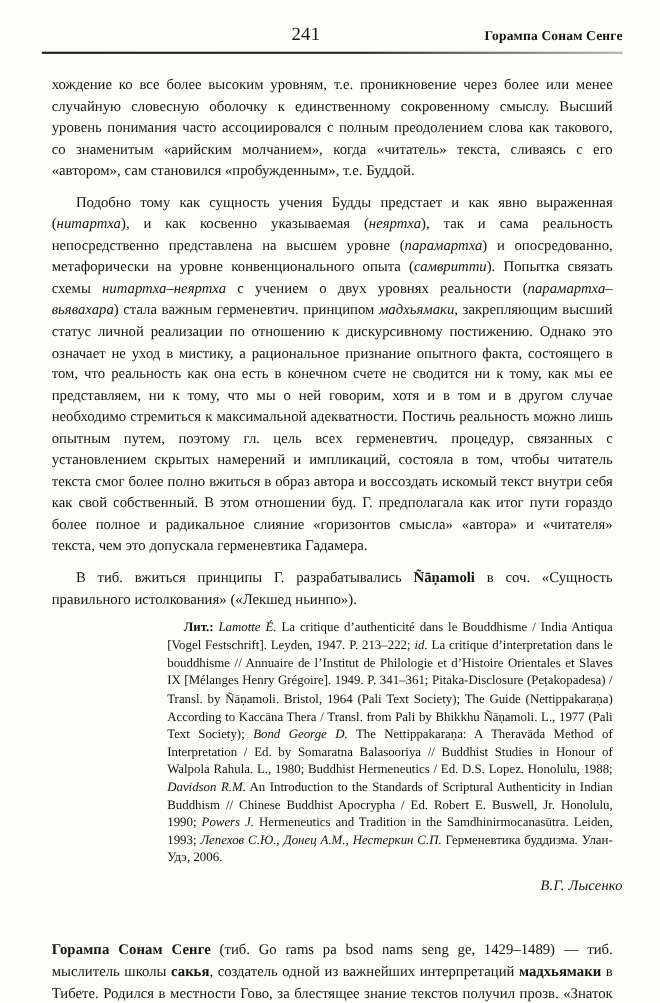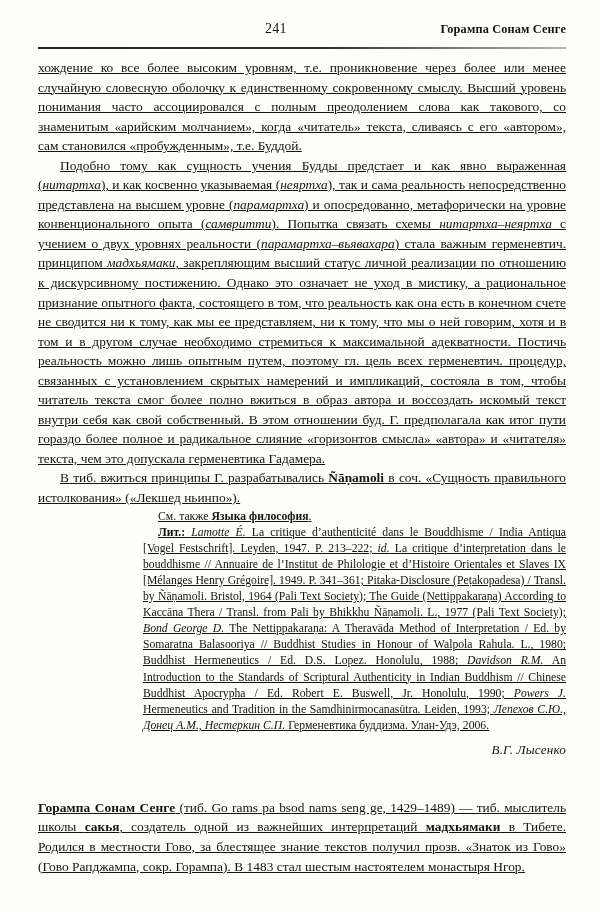--- a/index.html
+++ b/index.html
@@ -29,21 +29,21 @@
     top: 22px;
     height: 26px;
   }
   .header-inner {
     display: flex;
     align-items: baseline;
     justify-content: flex-start;
     height: 22px;
   }
   .folio {
-    font-size: 14px;
+    font-size: 17px;
     letter-spacing: 0.2px;
     margin-left: 227px;
     line-height: 1;
     text-align: right;
   }
   .running-title {
     margin-left: auto;
     font-weight: bold;
     font-size: 12.3px;
     letter-spacing: 0.15px;
@@ -62,28 +62,27 @@
         rgba(20,18,14,0.30) 100%);
   }
   
   .content {
     position: absolute;
     left: 38px;
     top: 58px;
     width: 528px;
   }
   p {
-    margin: 0;
+    margin: 9px;
     font-size: 13.4px;
     line-height: 19.55px;
     text-align: justify;
     text-indent: 22px;
     hyphens: manual;
     word-spacing: 0.1px;
-    text-decoration: underline;
   }
   p.no-indent { text-indent: 0; }
   i, .it { font-style: italic; }
   b, .bd { font-weight: bold; }
 
   
   .apparatus {
     margin-top: 1px;
     margin-left: 105px;
     width: 423px;
@@ -139,23 +138,20 @@
     <p>
       <span>Подобно тому как сущность учения Будды предстает и как явно выраженная (</span><i>нитартха</i><span>), и как косвенно указываемая (</span><i>неяртха</i><span>), так и сама реальность непосредственно представлена на высшем уровне (</span><i>парамартха</i><span>) и опосредованно, метафорически на уровне конвенционального опыта (</span><i>самвритти</i><span>). Попытка связать схемы </span><i>нитартха–неяртха</i><span> с учением о двух уровнях реальности (</span><i>парамартха–вьявахара</i><span>) стала важным герменевтич. принципом </span><i>мадхьямаки</i><span>, закрепляющим высший статус личной реализации по отношению к дискурсивному постижению. Однако это означает не уход в мистику, а рациональное признание опытного факта, состоящего в том, что реальность как она есть в конечном счете не сводится ни к тому, как мы ее представляем, ни к тому, что мы о ней говорим, хотя и в том и в другом случае необходимо стремиться к максимальной адекватности. Постичь реальность можно лишь опытным путем, поэтому гл. цель всех герменевтич. процедур, связанных с установлением скрытых намерений и импликаций, состояла в том, чтобы читатель текста смог более полно вжиться в образ автора и воссоздать искомый текст внутри себя как свой собственный. В этом отношении буд. Г. предполагала как итог пути гораздо более полное и радикальное слияние «горизонтов смысла» «автора» и «читателя» текста, чем это допускала герменевтика Гадамера.</span>
     </p>
 
     <p>
       <span>В тиб. вжиться принципы Г. разрабатывались </span><b>Ñāṇamoli</b><span> в соч. «Сущность правильного истолкования» («Лекшед ньинпо»).</span>
     </p>
 
     <div class="apparatus">
       <p class="lit">
-        <span>См. также </span><b>Языка философия</b><span>.</span>
-      </p>
-      <p class="lit">
         <b>Лит.:</b><span id="lit-segments"><i> Lamotte É.</i><span> La critique d’authenticité dans le Bouddhisme / India Antiqua [Vogel Festschrift]. Leyden, 1947. P. 213–222; </span><i>id.</i><span> La critique d’interpretation dans le bouddhisme // Annuaire de l’Institut de Philologie et d’Histoire Orientales et Slaves IX [Mélanges Henry Grégoire]. 1949. P. 341–361; Pitaka-Disclosure (Peṭakopadesa) / Transl. by Ñāṇamoli. Bristol, 1964 (Pali Text Society); The Guide (Nettippakaraṇa) According to Kaccāna Thera / Transl. from Pali by Bhikkhu Ñāṇamoli. L., 1977 (Pali Text Society); </span><i>Bond George D.</i><span> The Nettippakaraṇa: A Theravāda Method of Interpretation / Ed. by Somaratna Balasooriya // Buddhist Studies in Honour of Walpola Rahula. L., 1980; Buddhist Hermeneutics / Ed. D.S. Lopez. Honolulu, 1988; </span><i>Davidson R.M.</i><span> An Introduction to the Standards of Scriptural Authenticity in Indian Buddhism // Chinese Buddhist Apocrypha / Ed. Robert E. Buswell, Jr. Honolulu, 1990; </span><i>Powers J.</i><span> Hermeneutics and Tradition in the Samdhinirmocanasūtra. Leiden, 1993; </span><i>Лепехов С.Ю., Донец А.М., Нестеркин С.П.</i><span> Герменевтика буддизма. Улан-Удэ, 2006.</span></span>
       </p>
     </div>
 
     <div class="signature">В.Г. Лысенко</div>
 
     <div class="entry">
       <p>
         <span class="headword">Горампа Сонам Сенге</span><span> (тиб. Go rams pa bsod nams seng ge, 1429–1489) — тиб. мыслитель школы </span><b>сакья</b><span>, создатель одной из важнейших интерпретаций </span><b>мадхьямаки</b><span> в Тибете. Родился в местности Гово, за блестящее знание текстов получил прозв. «Знаток из Гово» (Гово Рапджампа, сокр. Горампа). В 1483 стал шестым настоятелем монастыря Нгор.</span>
       </p>

